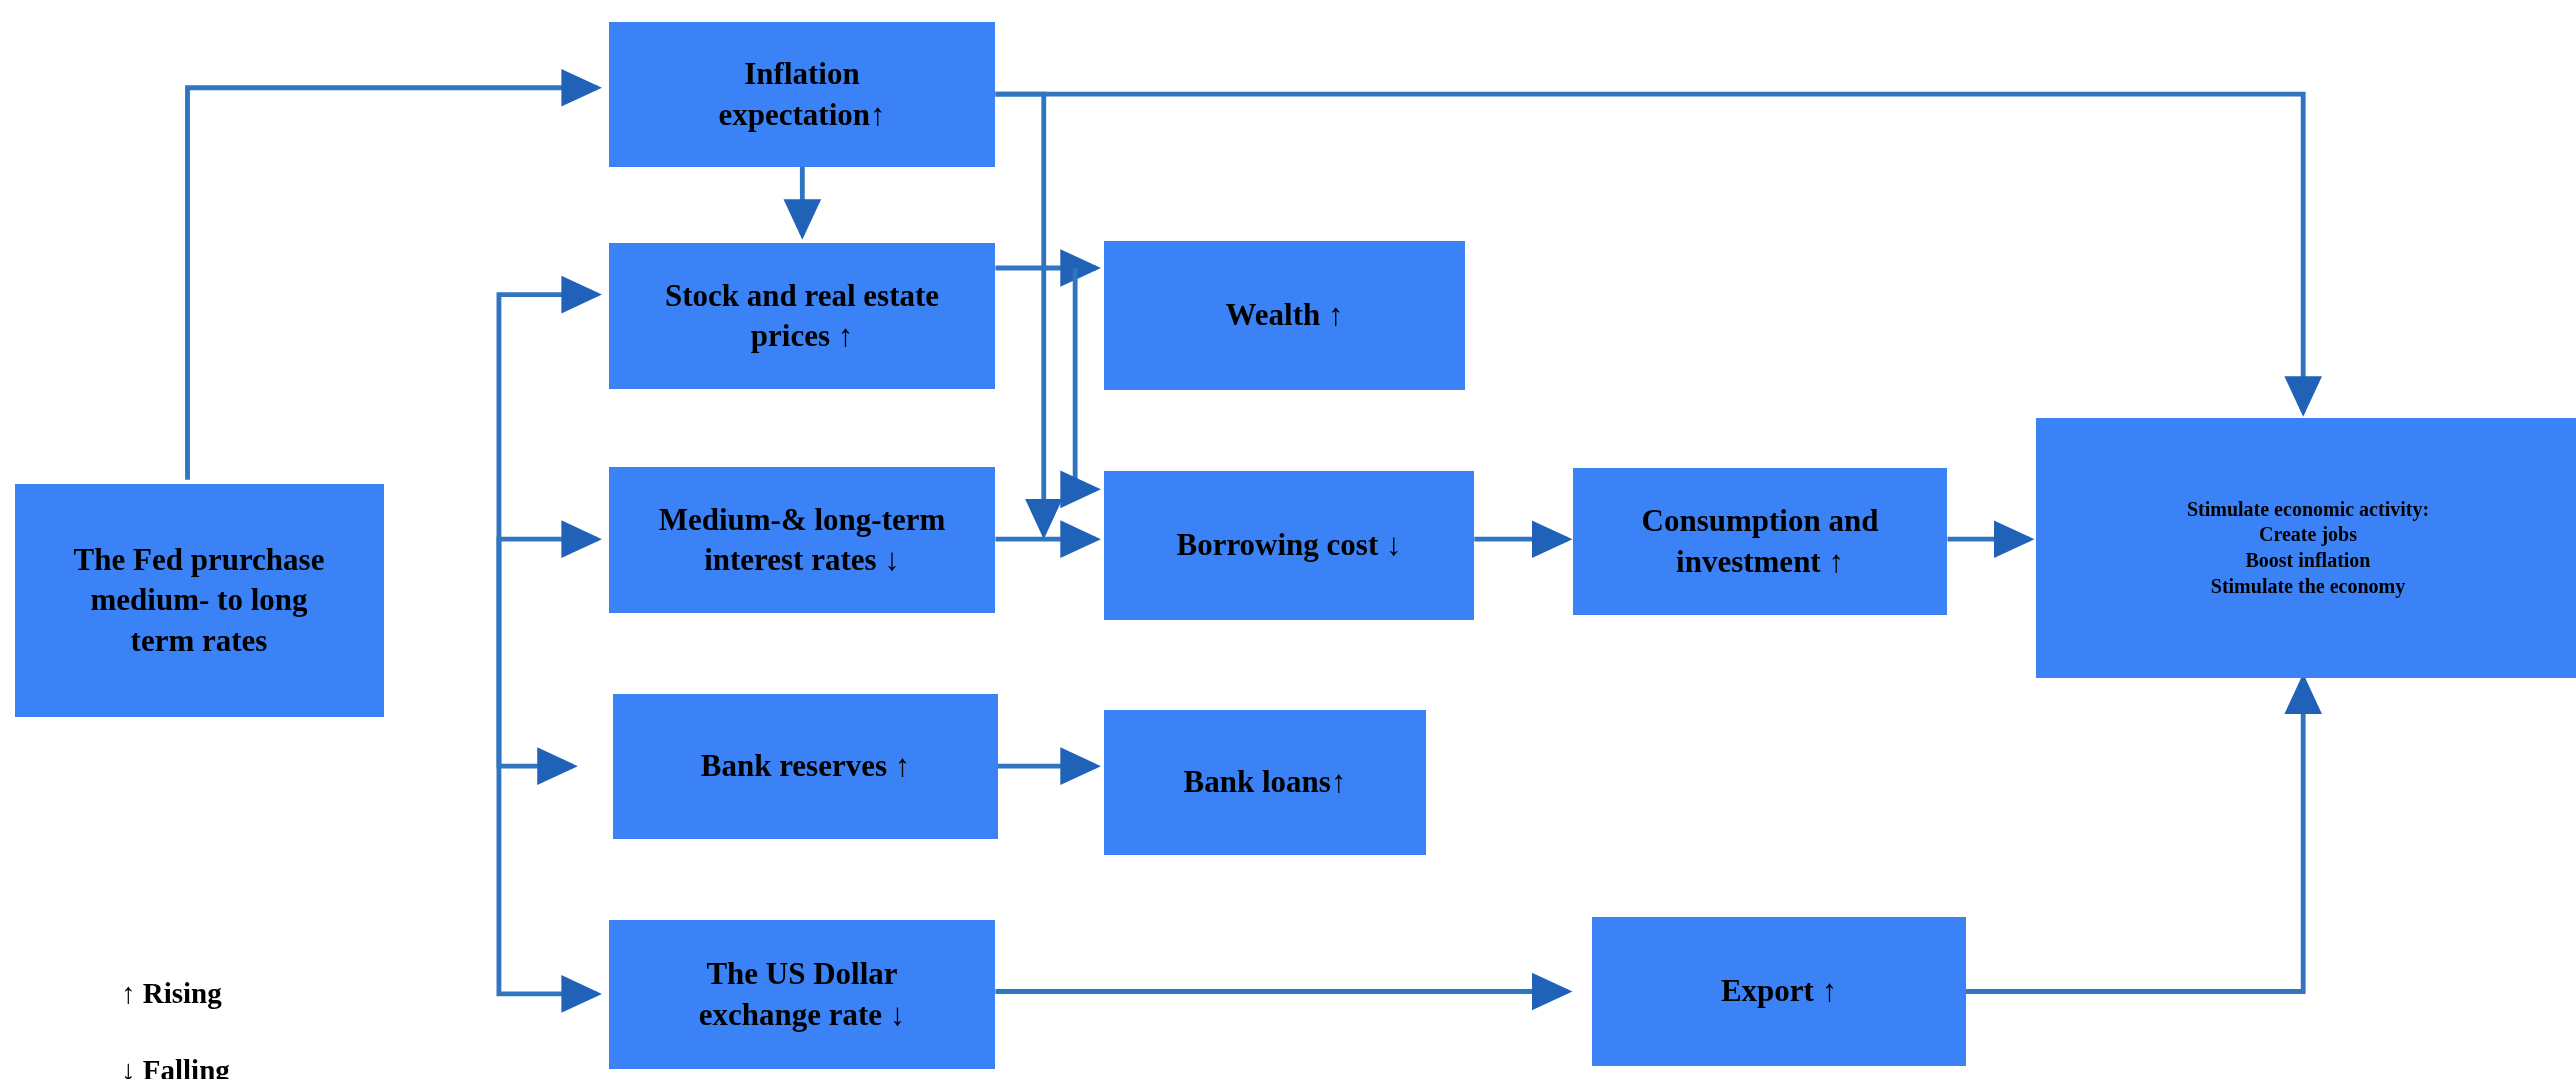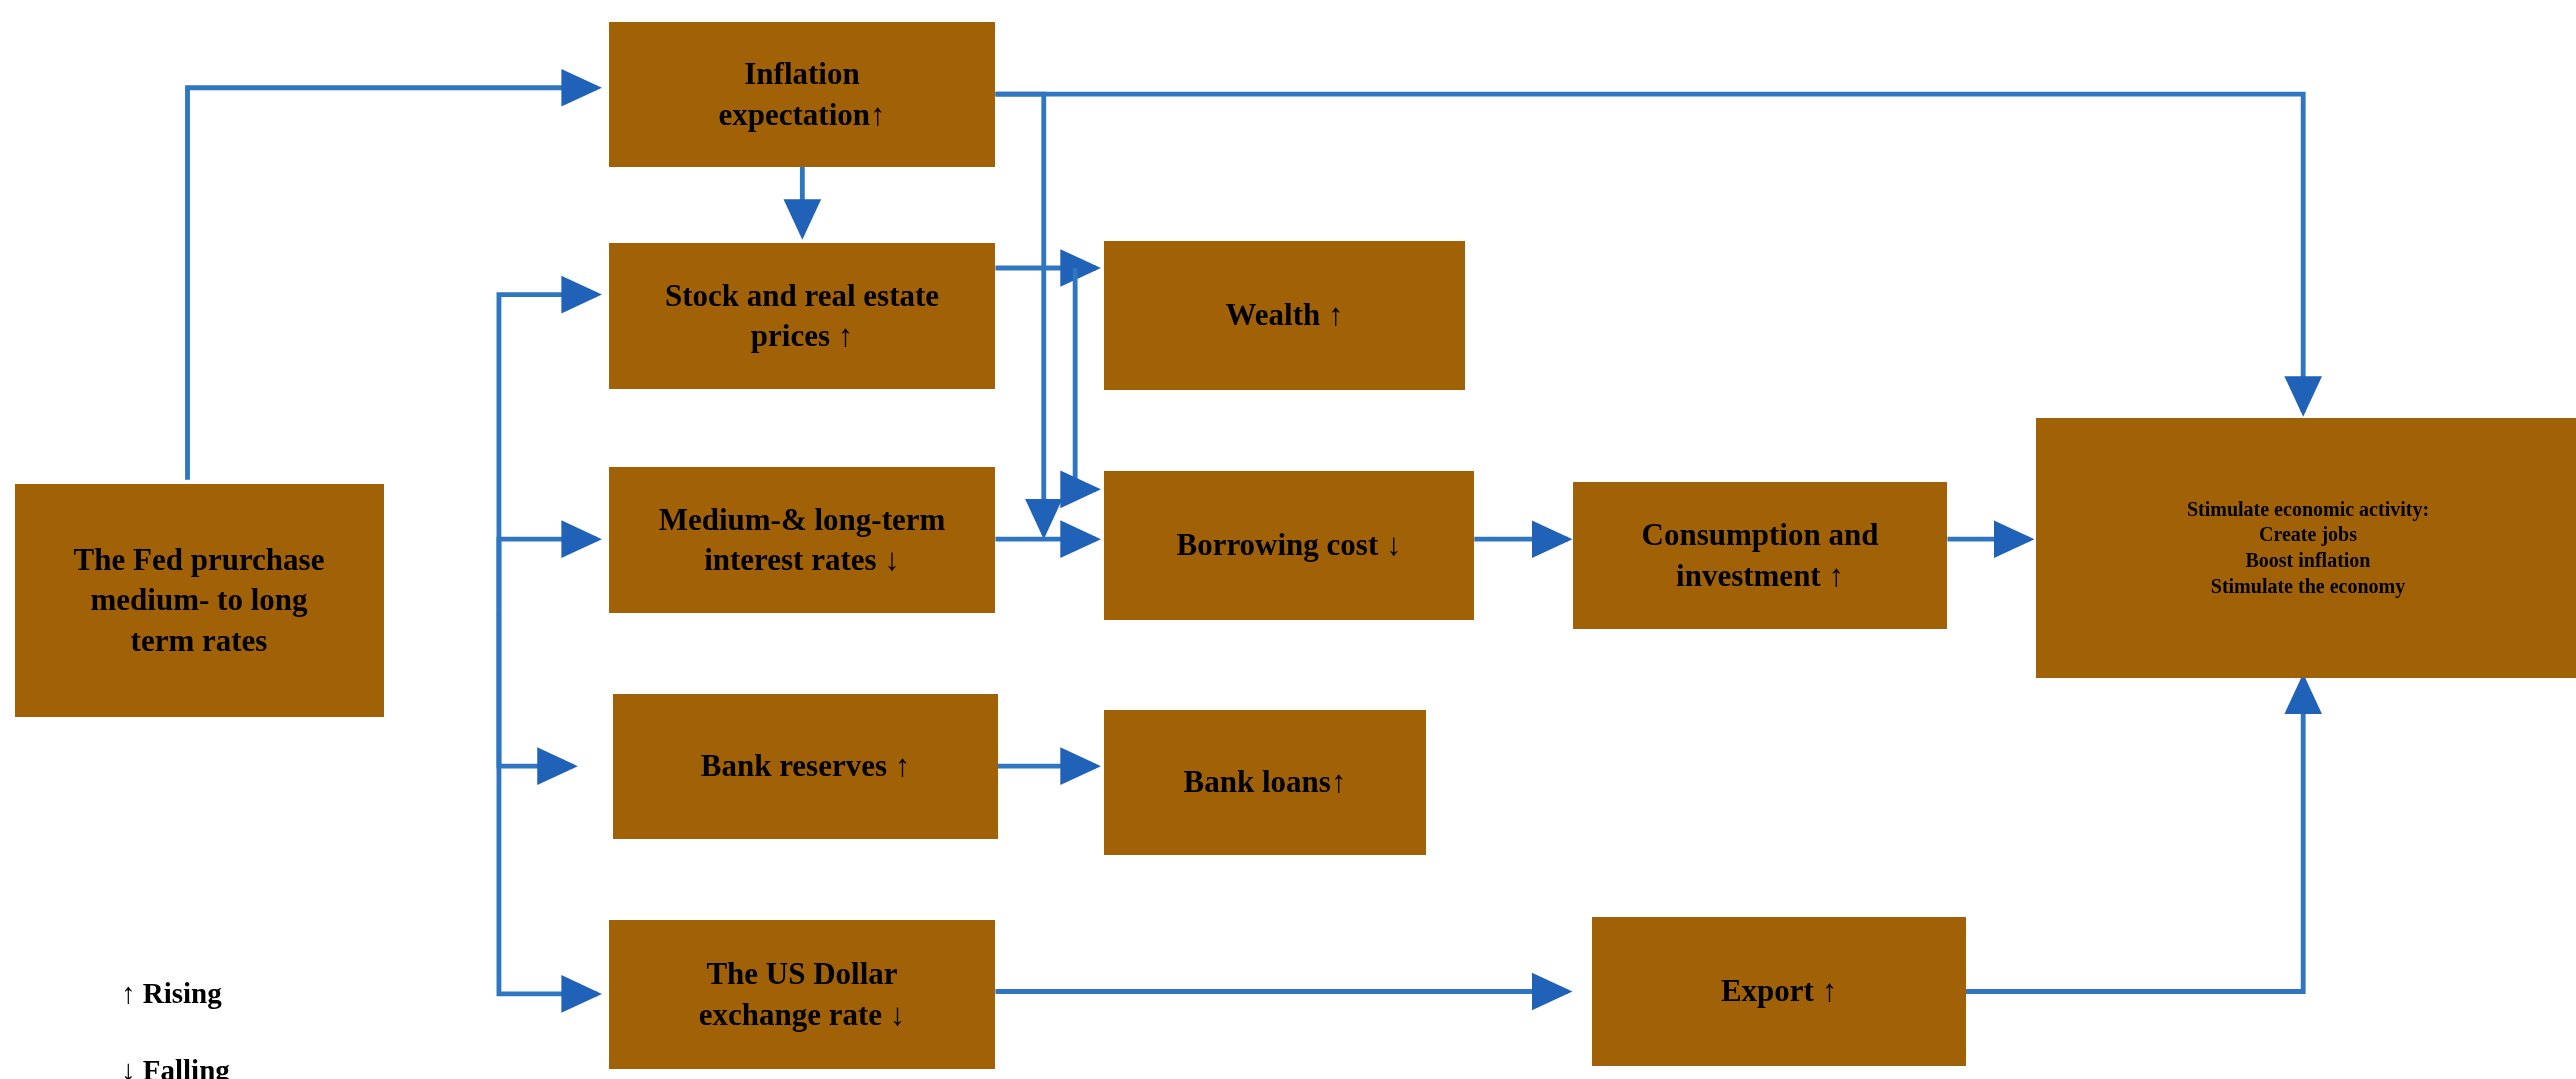--- a/index.html
+++ b/index.html
@@ -5,21 +5,21 @@
   html,body{margin:0;padding:0;background:#ffffff;}
   #stage{
     position:relative;
     width:2576px;height:1080px;
     background:#ffffff;
     font-family:"Liberation Serif","DejaVu Serif",serif;
     overflow:hidden;
   }
   .node{
     position:absolute;
-    background:#a16207;
+    background:#3b82f6;
     display:flex;
     align-items:center;
     justify-content:center;
     text-align:center;
     color:#000000;
     font-weight:bold;
     font-size:31px;
     line-height:1.30;
     box-sizing:border-box;
     padding:3.2px 8px;
@@ -94,21 +94,21 @@
   <div class="node" style="left:609px;top:243px;width:386px;height:146px;">Stock and real estate
 prices ↑</div>
 
   <div class="node" style="left:1104px;top:241px;width:361px;height:149px;">Wealth ↑</div>
 
   <div class="node" style="left:609px;top:467px;width:386px;height:146px;">Medium-&amp; long-term
 interest rates ↓</div>
 
   <div class="node" style="left:1104px;top:471px;width:370px;height:149px;">Borrowing cost ↓</div>
 
-  <div class="node" style="left:1573px;top:468px;width:374px;height:147px;margin-top:14px;">Consumption and
+  <div class="node" style="left:1573px;top:468px;width:374px;height:147px;">Consumption and
 investment ↑</div>
 
   <div class="node" style="left:613px;top:694px;width:385px;height:145px;">Bank reserves ↑</div>
 
   <div class="node" style="left:1104px;top:694px;width:322px;height:145px;margin-top:16px;">Bank loans↑</div>
 
   <div class="node" style="left:609px;top:920px;width:386px;height:149px;font-family:Liberation Serif, serif;">The US Dollar
 exchange rate ↓</div>
 
   <div class="node" style="left:1573px;top:917px;width:374px;height:149px;margin-left:19px;">Export ↑</div>

